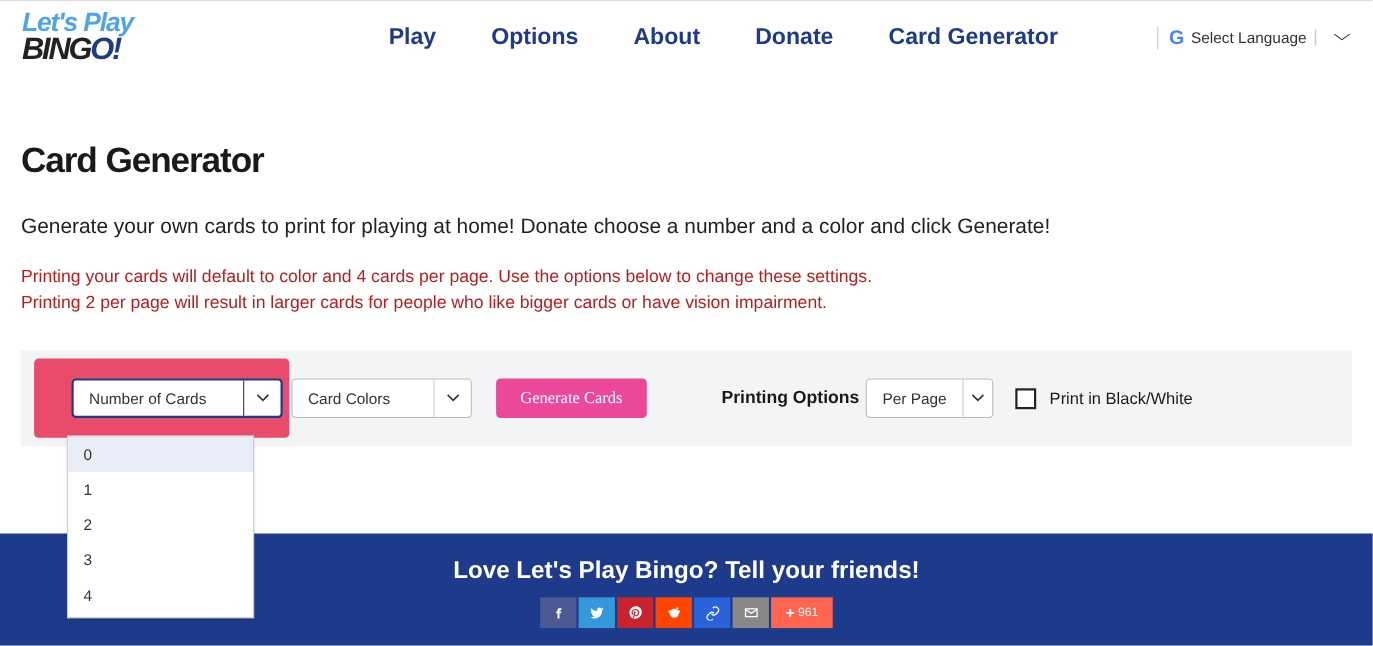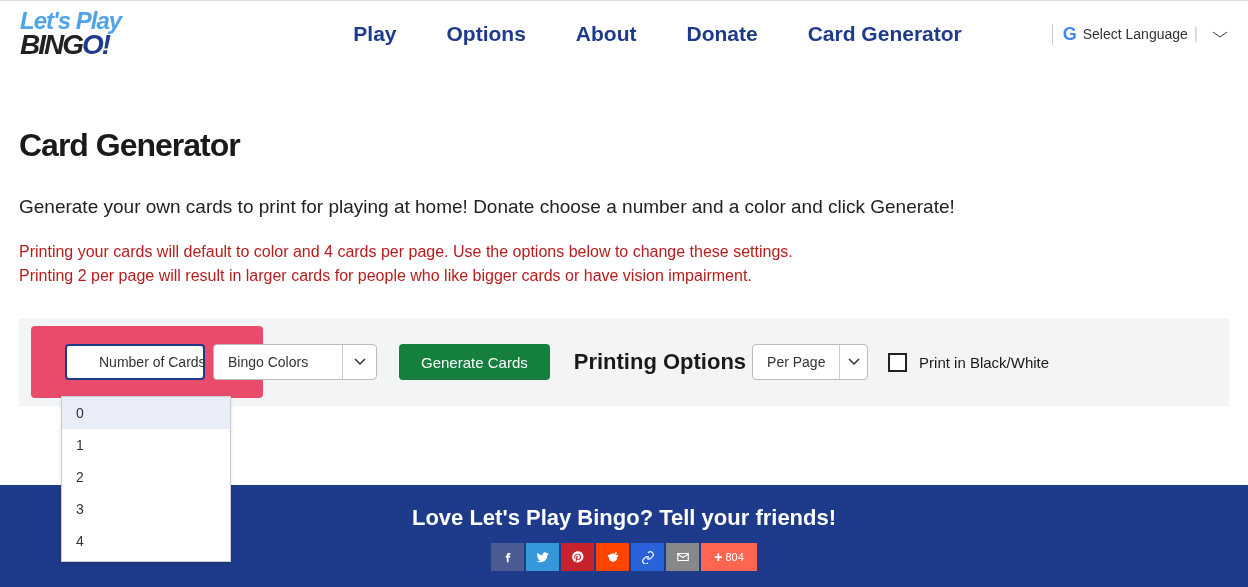--- a/index.html
+++ b/index.html
@@ -34,27 +34,27 @@
   
   .highlight-box { position: absolute; top: 8px; left: 12px; width: 232px; height: 72px; background: #e94b6a; border-radius: 4px; z-index: 0;}
   
   .select { display: inline-flex; align-items: stretch; background: #fff; border: 1px solid #bbb; border-radius: 4px; height: 36px; position: relative; z-index: 2;}
   .select.focused { border: 2px solid #1e3a8a; }
   .select.focused .caret-box { border-left: 1px solid #1e3a8a;}
   .select-label { padding: 0 14px; display: flex; align-items: center; font-size: 14px; color: #333; white-space: nowrap;}
   .caret-box { width: 34px; display: flex; align-items: center; justify-content: center; border-left: 1px solid #ccc; }
   .caret-box svg { width: 12px; height: 8px; }
   
-  .num-select { margin-left: 22px; width: 140px; justify-content: space-between; padding-left: 18px;}
+  .num-select { margin-left: 22px; width: 192px; justify-content: space-between;}
   .color-select { margin-left: 8px; width: 164px; justify-content: space-between;}
   .perpage-select { margin-left: 6px; width: 116px; justify-content: space-between;}
   
-  .gen-btn { margin-left: 22px; background: #15803d; color: #fff; border: none; border-radius: 4px; height: 36px; padding: 0 22px; font-size: 15px; cursor: default;}
-  
-  .print-label { margin-left: 24px; font-weight: bold; font-size: 22px; color: #1a1a1a;}
+  .gen-btn { margin-left: 22px; background: #ec4899; color: #fff; border: none; border-radius: 4px; height: 36px; padding: 0 22px; font-size: 15px; cursor: default; font-family: Liberation Serif, serif;}
+  
+  .print-label { margin-left: 68px; font-weight: bold; font-size: 16px; color: #1a1a1a;}
   
   .checkbox-wrap { display: flex; align-items: center; margin-left: 20px; gap: 12px;}
   .checkbox { width: 19px; height: 19px; border: 2px solid #222; background: #fff;}
   .checkbox-label { font-size: 15px; color: #1a1a1a; }
   
   .dropdown { position: absolute; left: 42px; top: 78px; width: 170px; max-height: 180px; background: #fff; border: 1px solid #ccc; box-shadow: 0 2px 4px rgba(0,0,0,0.1); z-index: 10; overflow-y: auto;}
   .dropdown-item { padding: 8px 14px; font-size: 14px; color: #333; cursor: pointer;}
   .dropdown-item.selected { background: #e8edf7; }
   .dropdown::-webkit-scrollbar { width: 10px; }
   .dropdown::-webkit-scrollbar-track { background: #f0f0f0; }
@@ -115,21 +115,21 @@
     <div class="controls-inner">
       <div class="select focused num-select">
         <span class="select-label">Number of Cards</span>
         <span class="caret-box">
           <svg viewBox="0 0 12 8">
               <path d="M1 1 L6 6 L11 1" stroke="#333" stroke-width="1.5" fill="none"></path>
             </svg>
         </span>
       </div>
       <div class="select color-select">
-        <span class="select-label">Bingo Colors</span>
+        <span class="select-label">Card Colors</span>
         <span class="caret-box">
           <svg viewBox="0 0 12 8">
               <path d="M1 1 L6 6 L11 1" stroke="#333" stroke-width="1.5" fill="none"></path>
             </svg>
         </span>
       </div>
       <button class="gen-btn">Generate Cards</button>
       <span class="print-label">Printing Options</span>
       <div class="select perpage-select">
         <span class="select-label">Per Page</span>
@@ -189,16 +189,16 @@
         </svg>
       </div>
     <div class="social em">
         <svg viewBox="0 0 24 24">
           <path d="M3 6h18v12H3z" fill="none" stroke="#fff" stroke-width="2"></path>
           <path d="M3 7l9 6 9-6" fill="none" stroke="#fff" stroke-width="2"></path>
         </svg>
       </div>
     <div class="social at">
       <span style="font-weight:bold;font-size:14px;">+</span>
-      <span>804</span>
+      <span>961</span>
     </div>
   </div>
 </div>
 
 </body></html>

